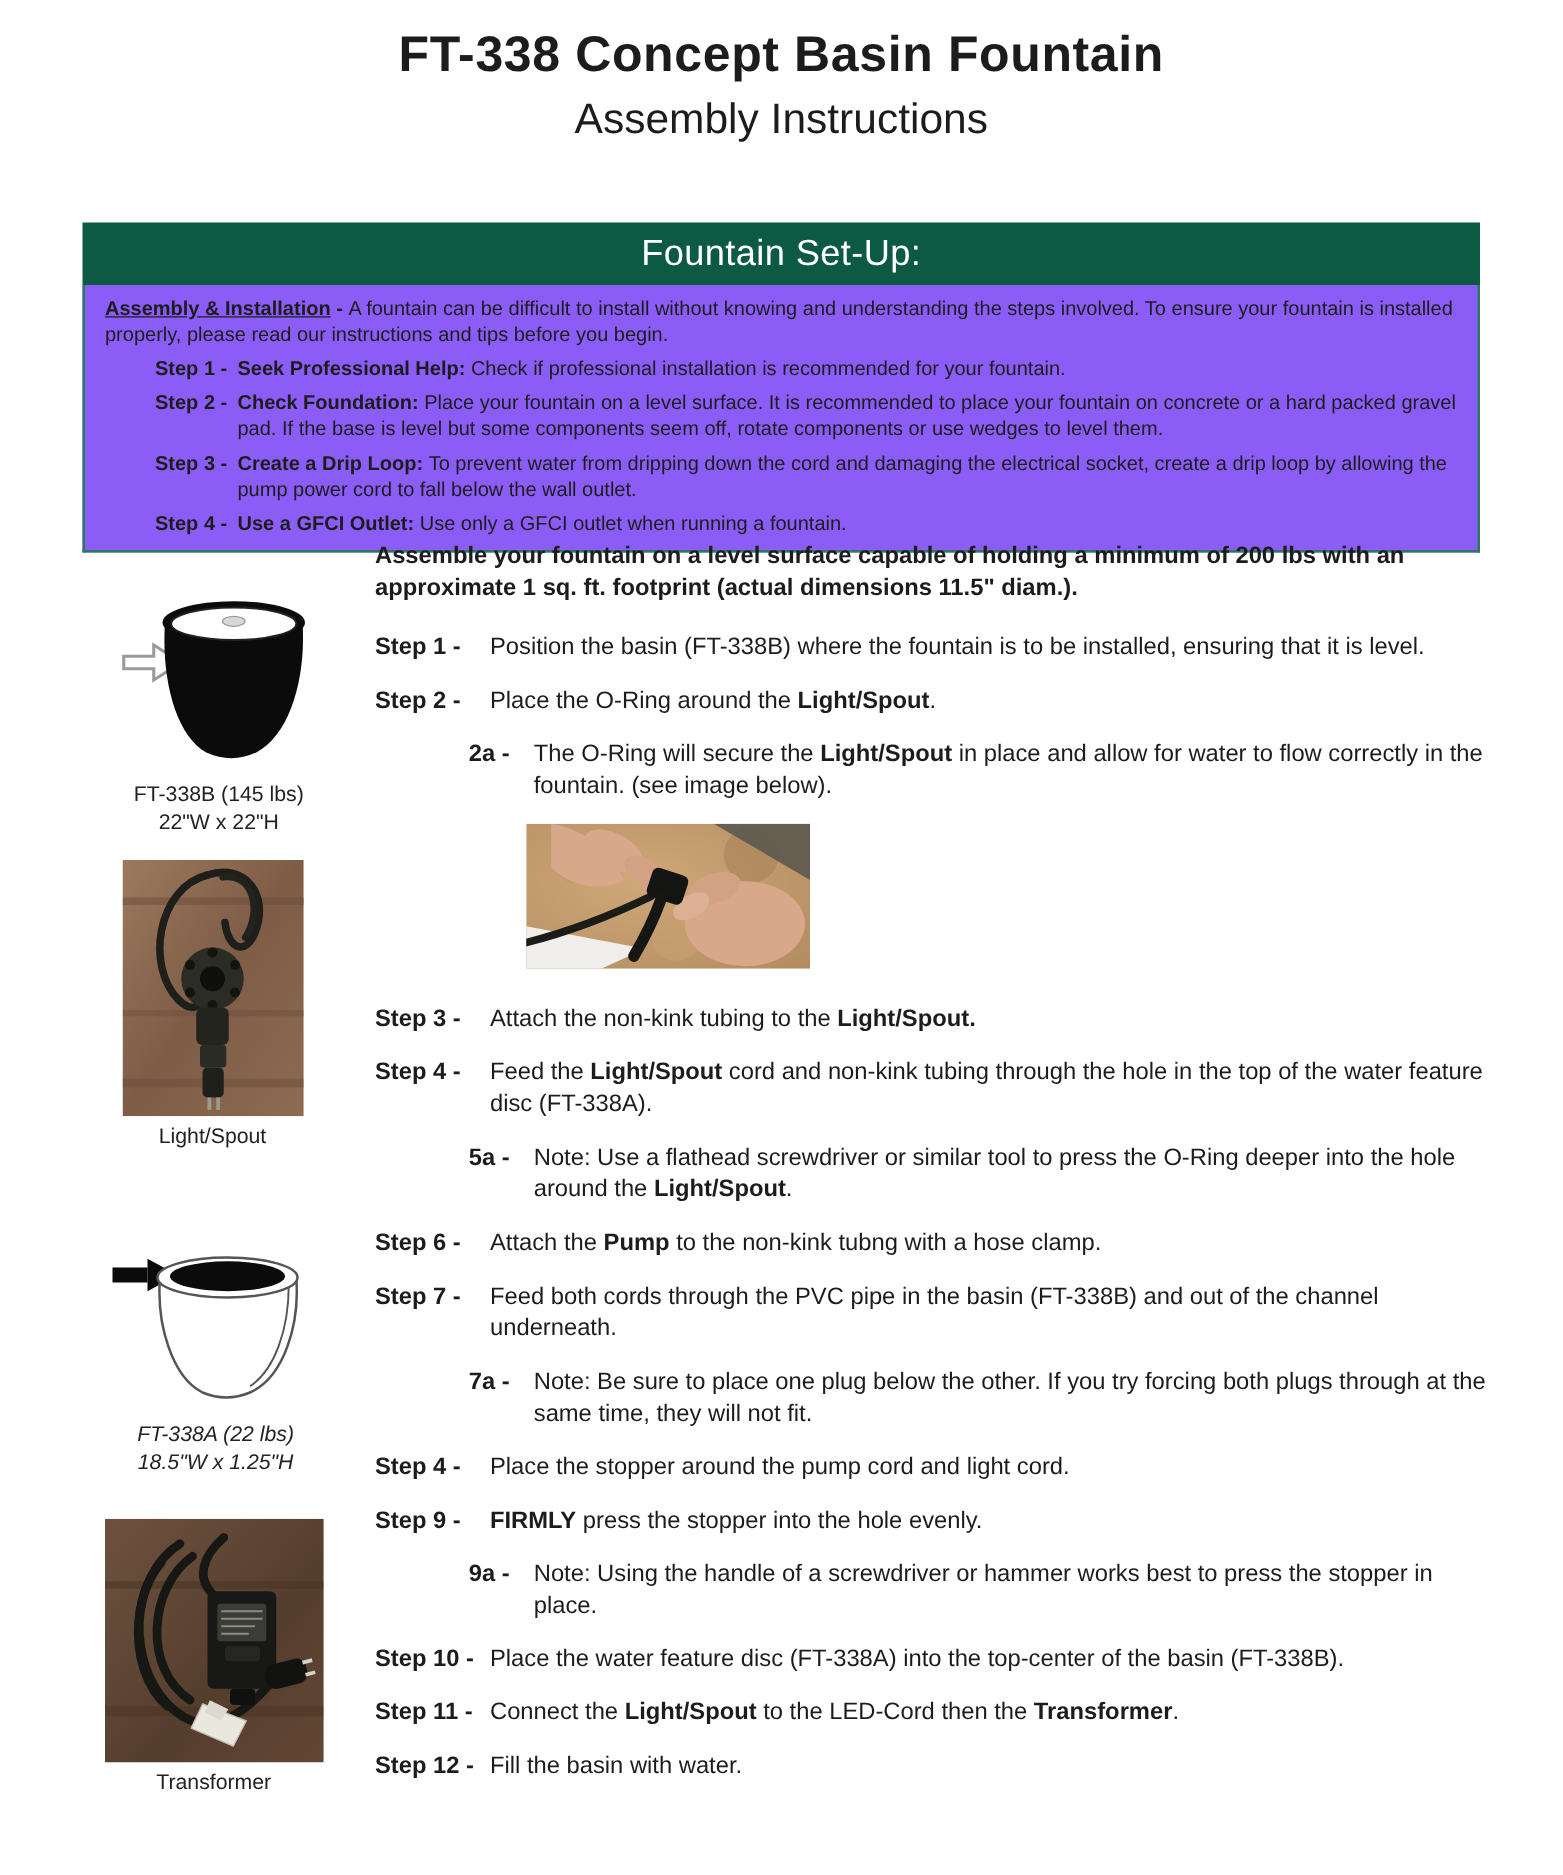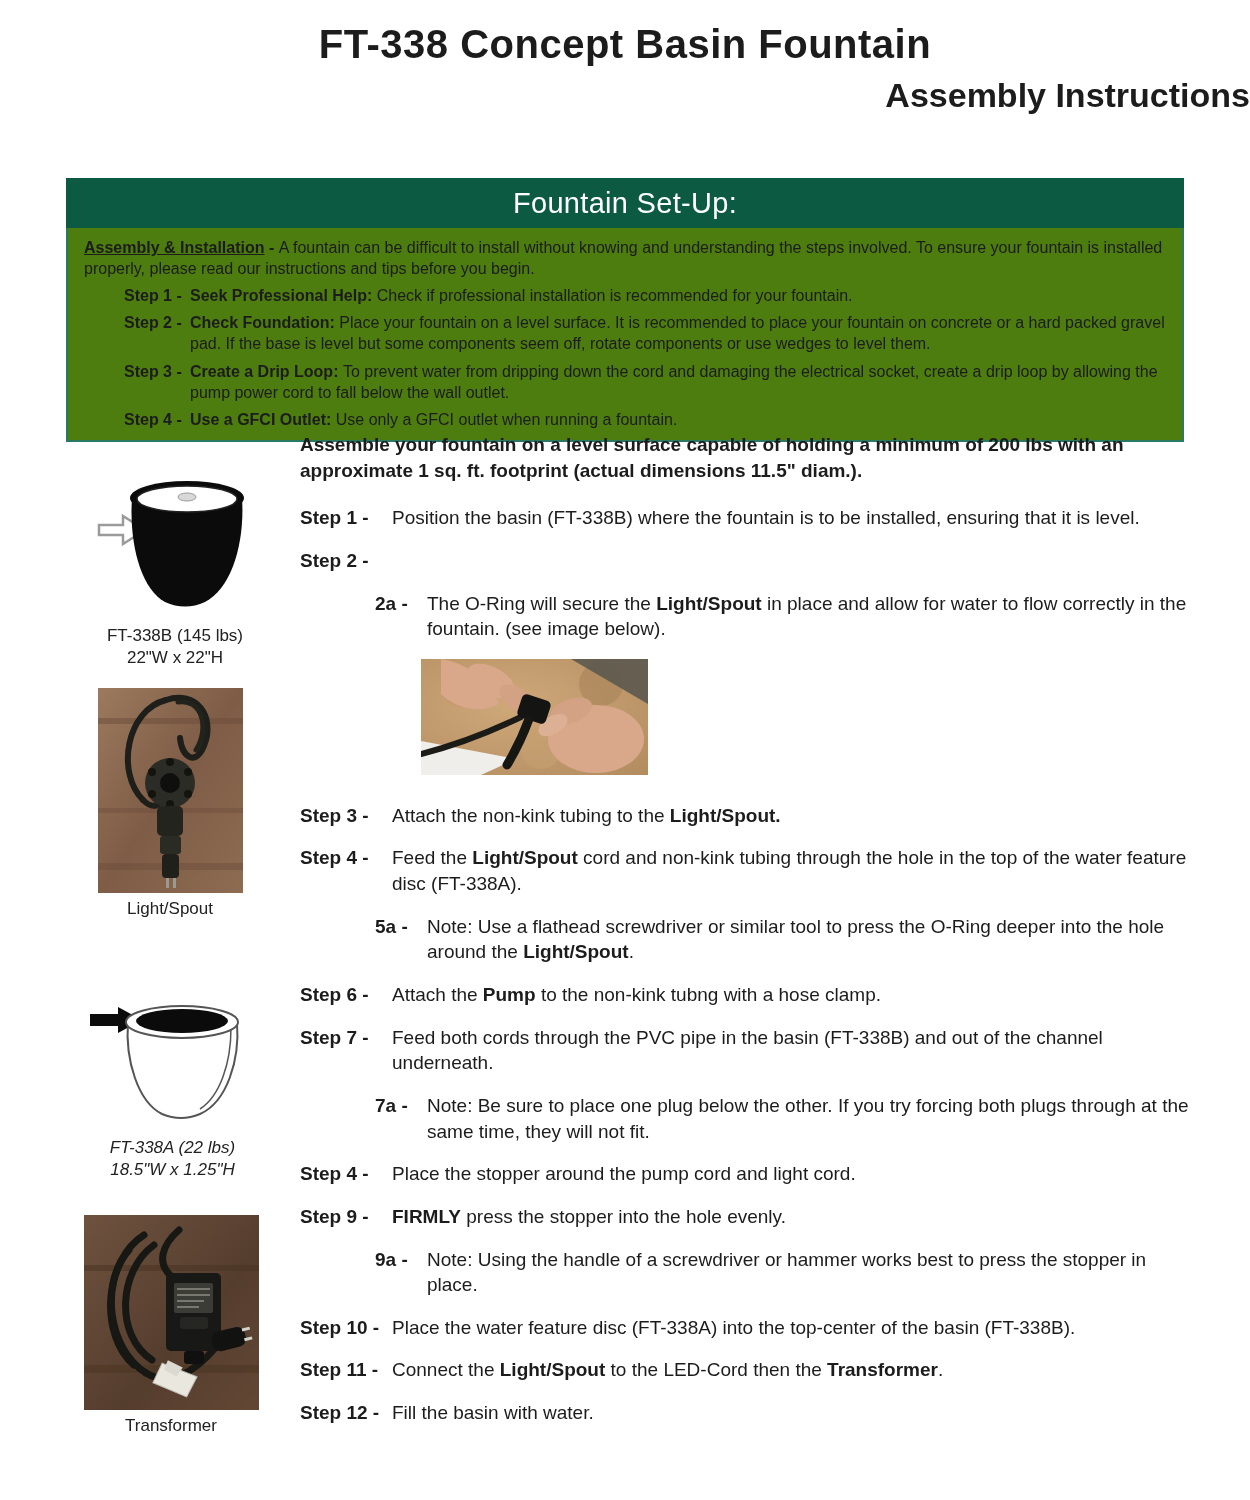--- a/index.html
+++ b/index.html
@@ -8,31 +8,31 @@
   body {
     width:1250px; height:1500px; position:relative; background:#ffffff;
     font-family:"Liberation Sans", sans-serif; color:#1c1c1c;
     -webkit-font-smoothing:antialiased;
   }
   .doc-title {
     position:absolute; top:22px; left:0; width:100%; text-align:center;
     font-size:40px; font-weight:bold; letter-spacing:.5px;
   }
   .doc-subtitle {
-    position:absolute; top:76px; left:0; width:100%; text-align:right;
-    font-size:34px; font-weight:bold;
+    position:absolute; top:76px; left:0; width:100%; text-align:center;
+    font-size:34px; font-weight:normal;
   }
   .banner {
     position:absolute; left:66px; top:178px; width:1118px; height:50px;
     background:var(--green); color:#fff; display:flex; align-items:center;
     justify-content:center; font-size:29px; letter-spacing:.3px;text-align:center;
   }
   .setup-box {
     position:absolute; left:66px; top:228px; width:1118px; min-height:187px;
-    border:2px solid var(--border-green); border-top:none; background:#4d7c0f;
+    border:2px solid var(--border-green); border-top:none; background:#8b5cf6;
     padding:9px 16px 10px 16px; font-size:16px; line-height:1.32;
   }
   .setup-intro { margin:0 0 4px 0; }
   .setup-intro .lbl { font-weight:bold; text-decoration:underline; }
   .setup-intro .dash { font-weight:bold; }
   .box-step { display:flex; margin:6px 0 0 40px; }
   .box-step-label { flex:none; width:66px; font-weight:bold; }
   .box-step-text { flex:1; }
   .box-step-text b { font-weight:bold; }
 
@@ -203,20 +203,21 @@
 
 <div class="main-col">
   <p class="main-intro">Assemble your fountain on a level surface capable of holding a minimum of 200 lbs with an approximate 1 sq. ft. footprint (actual dimensions 11.5" diam.).</p>
   <div>
       <div class="step-row">
         <div class="step-label">Step 1 -</div>
         <div class="step-text"><span>Position the basin (FT-338B) where the fountain is to be installed, ensuring that it is level.</span></div>
       </div>
       <div class="step-row">
         <div class="step-label">Step 2 -</div>
+        <div class="step-text"><span>Place the O-Ring around the </span><b>Light/Spout</b><span>.</span></div>
       </div>
       <div class="step-row sub">
         <div class="step-label">2a -</div>
         <div class="step-text"><span>The O-Ring will secure the </span><b>Light/Spout</b><span> in place and allow for water to flow correctly in the fountain. (see image below).</span></div>
       </div>
   <div class="inline-photo">
     <svg width="227" height="116" viewBox="0 0 227 116">
       <defs>
         <radialGradient id="fuzz" cx="0.4" cy="0.4" r="0.9">
           <stop offset="0" stop-color="#cfa87a"></stop>

